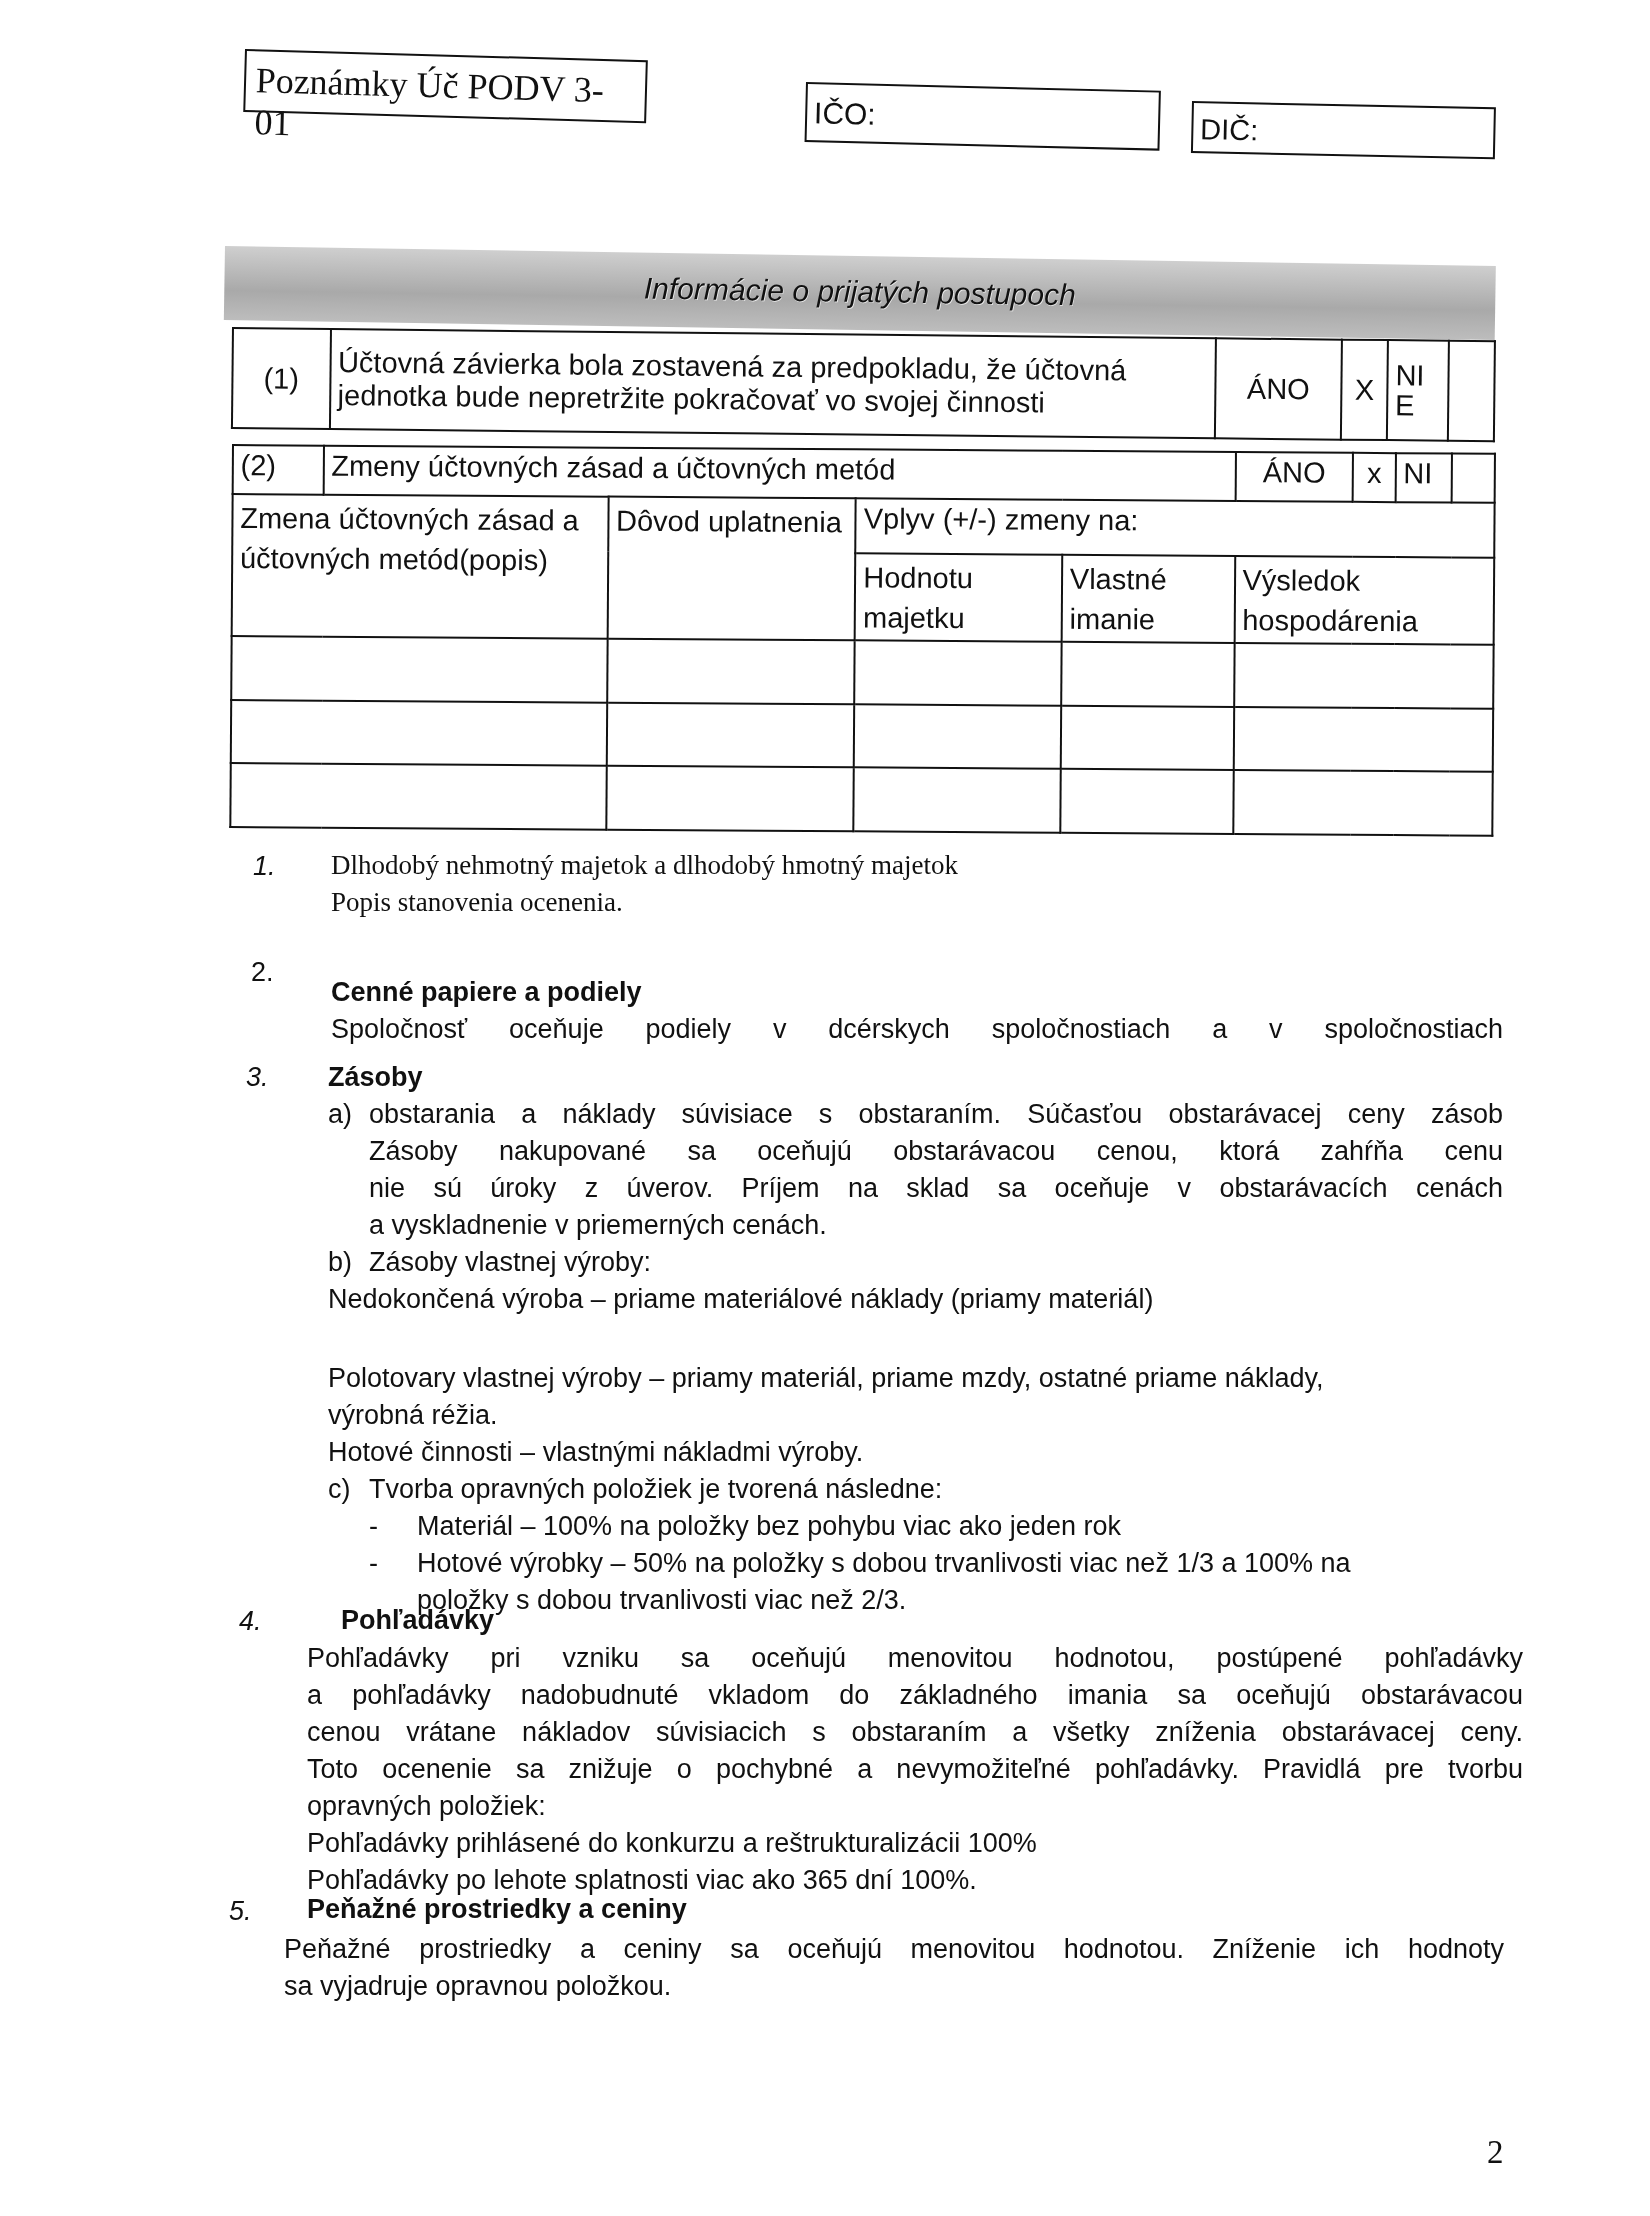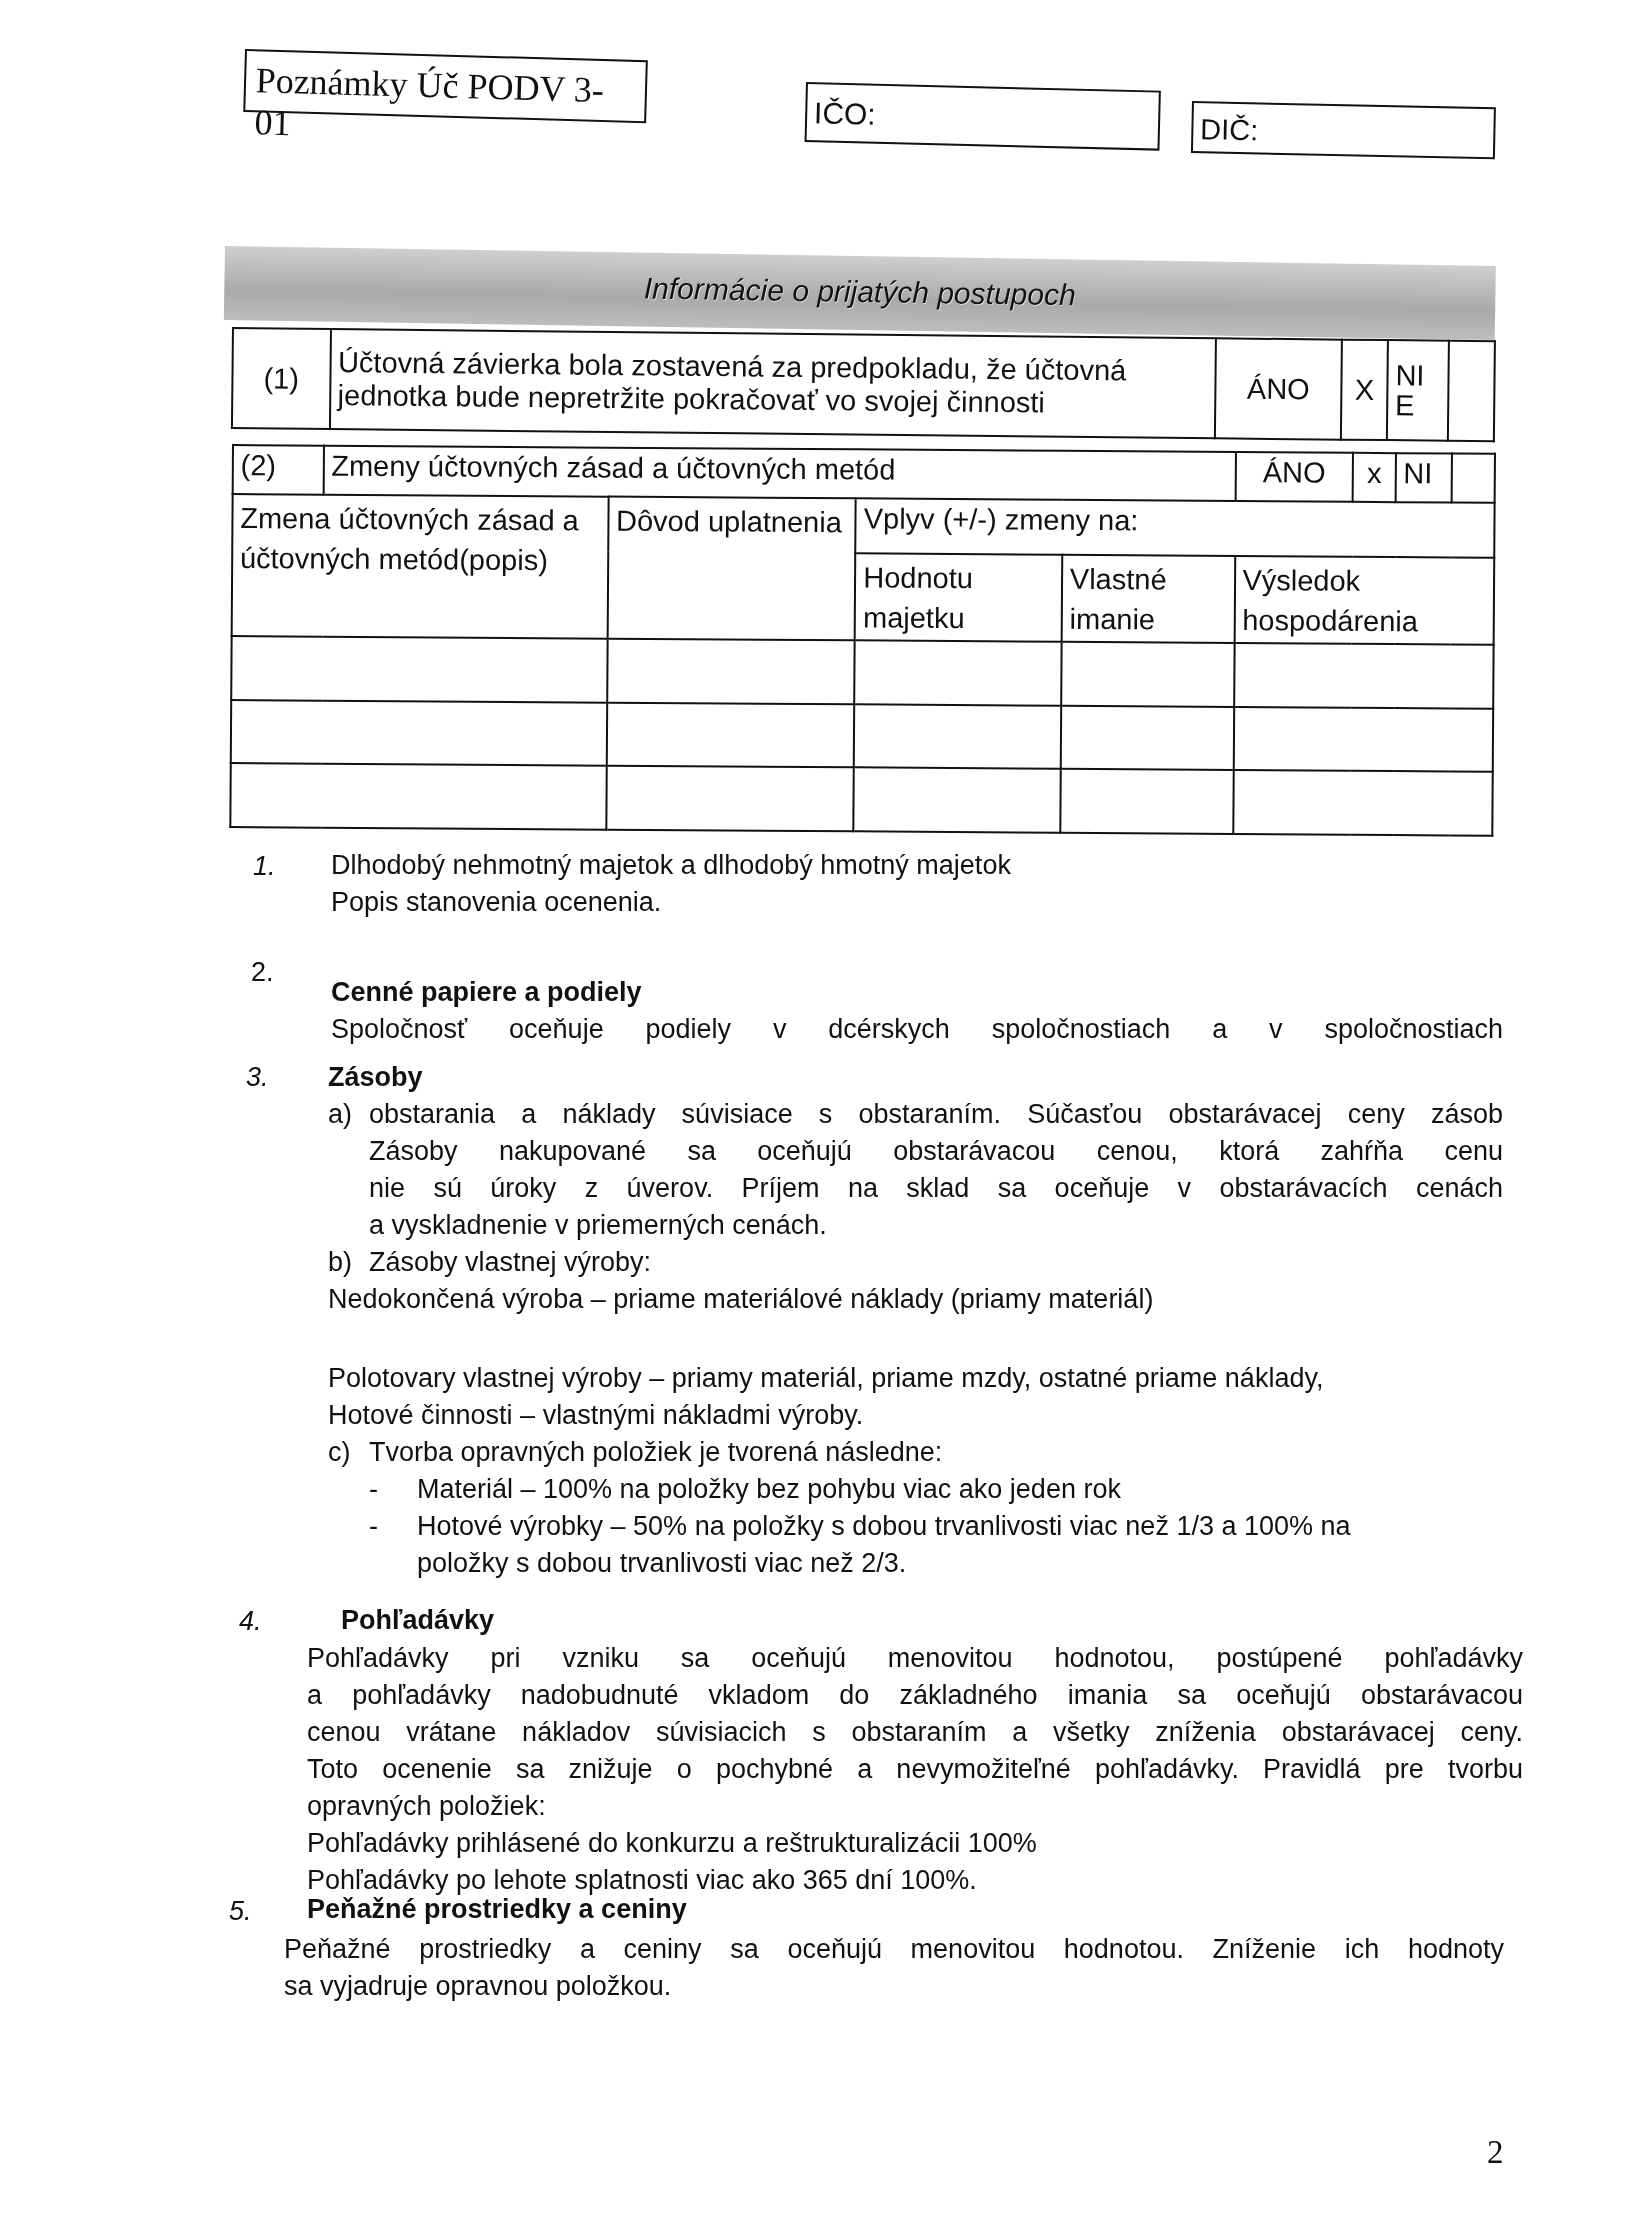--- a/index.html
+++ b/index.html
@@ -98,21 +98,21 @@
     <td colspan="2"></td>
     <td></td>
     <td></td>
     <td></td>
     <td colspan="4"></td>
   </tr>
 </tbody>
   </table>
 
 <div class="num" style="left:253px;top:851px;">1.</div>
-<div class="item" style="left:331px;top:847px;">
+<div class="item" style="left:331px;top:847px;font-family:Liberation Serif, serif;">
   <div>Dlhodobý nehmotný majetok a dlhodobý hmotný majetok</div>
   <div>Popis stanovenia ocenenia.</div>
 </div>
 
 <div class="num" style="left:251px;top:957px;font-style:normal;">2.</div>
 <div class="item" style="left:331px;top:974px;width:1172px;">
   <div class="b">Cenné papiere a podiely</div>
   <div class="it just">Spoločnosť oceňuje podiely v dcérskych spoločnostiach a v spoločnostiach</div>
 </div>
 
@@ -128,20 +128,21 @@
   </div>
   <div style="position:relative;padding-left:41px;">
     <span class="it" style="position:absolute;left:0;top:0;">b)</span>
     <div>Zásoby vlastnej výroby:</div>
   </div>
   <div class="it">Nedokončená výroba – priame materiálové náklady (priamy materiál)</div>
   <div style="height:42px;"></div>
   <div>
     <span>Polotovary vlastnej výroby – </span><span class="it">priamy materiál, priame mzdy, ostatné priame náklady,</span>
   </div>
+  <div class="it">výrobná réžia.</div>
   <div>
     <span>Hotové činnosti – </span><span class="it">vlastnými nákladmi výroby.</span>
   </div>
   <div style="position:relative;padding-left:41px;">
     <span class="it" style="position:absolute;left:0;top:0;">c)</span>
     <div class="it">Tvorba opravných položiek je tvorená následne:</div>
   </div>
   <div style="position:relative;padding-left:89px;">
     <span style="position:absolute;left:41px;top:0;">-</span>
     <div class="it">Materiál – 100% na položky bez pohybu viac ako jeden rok</div>

